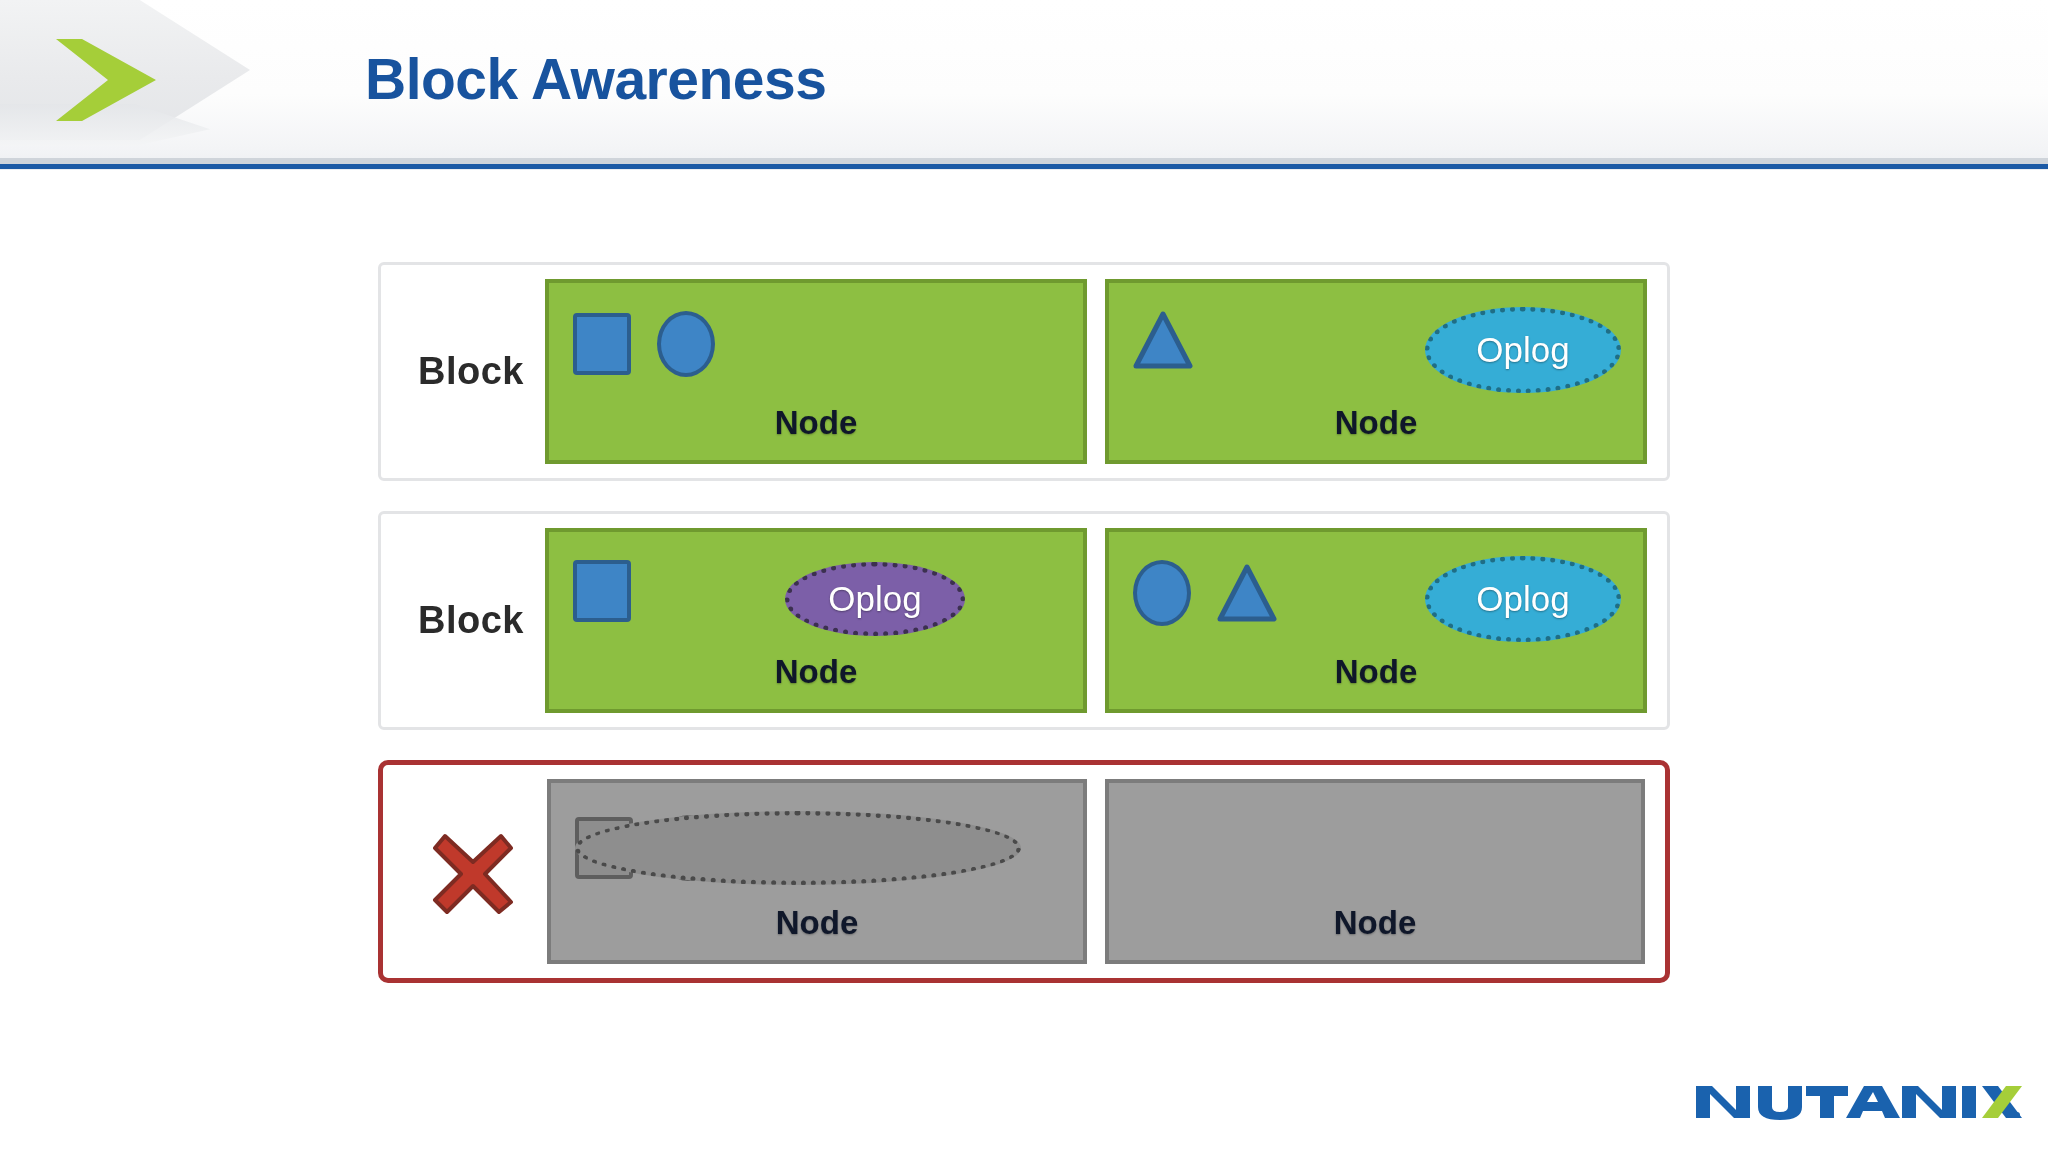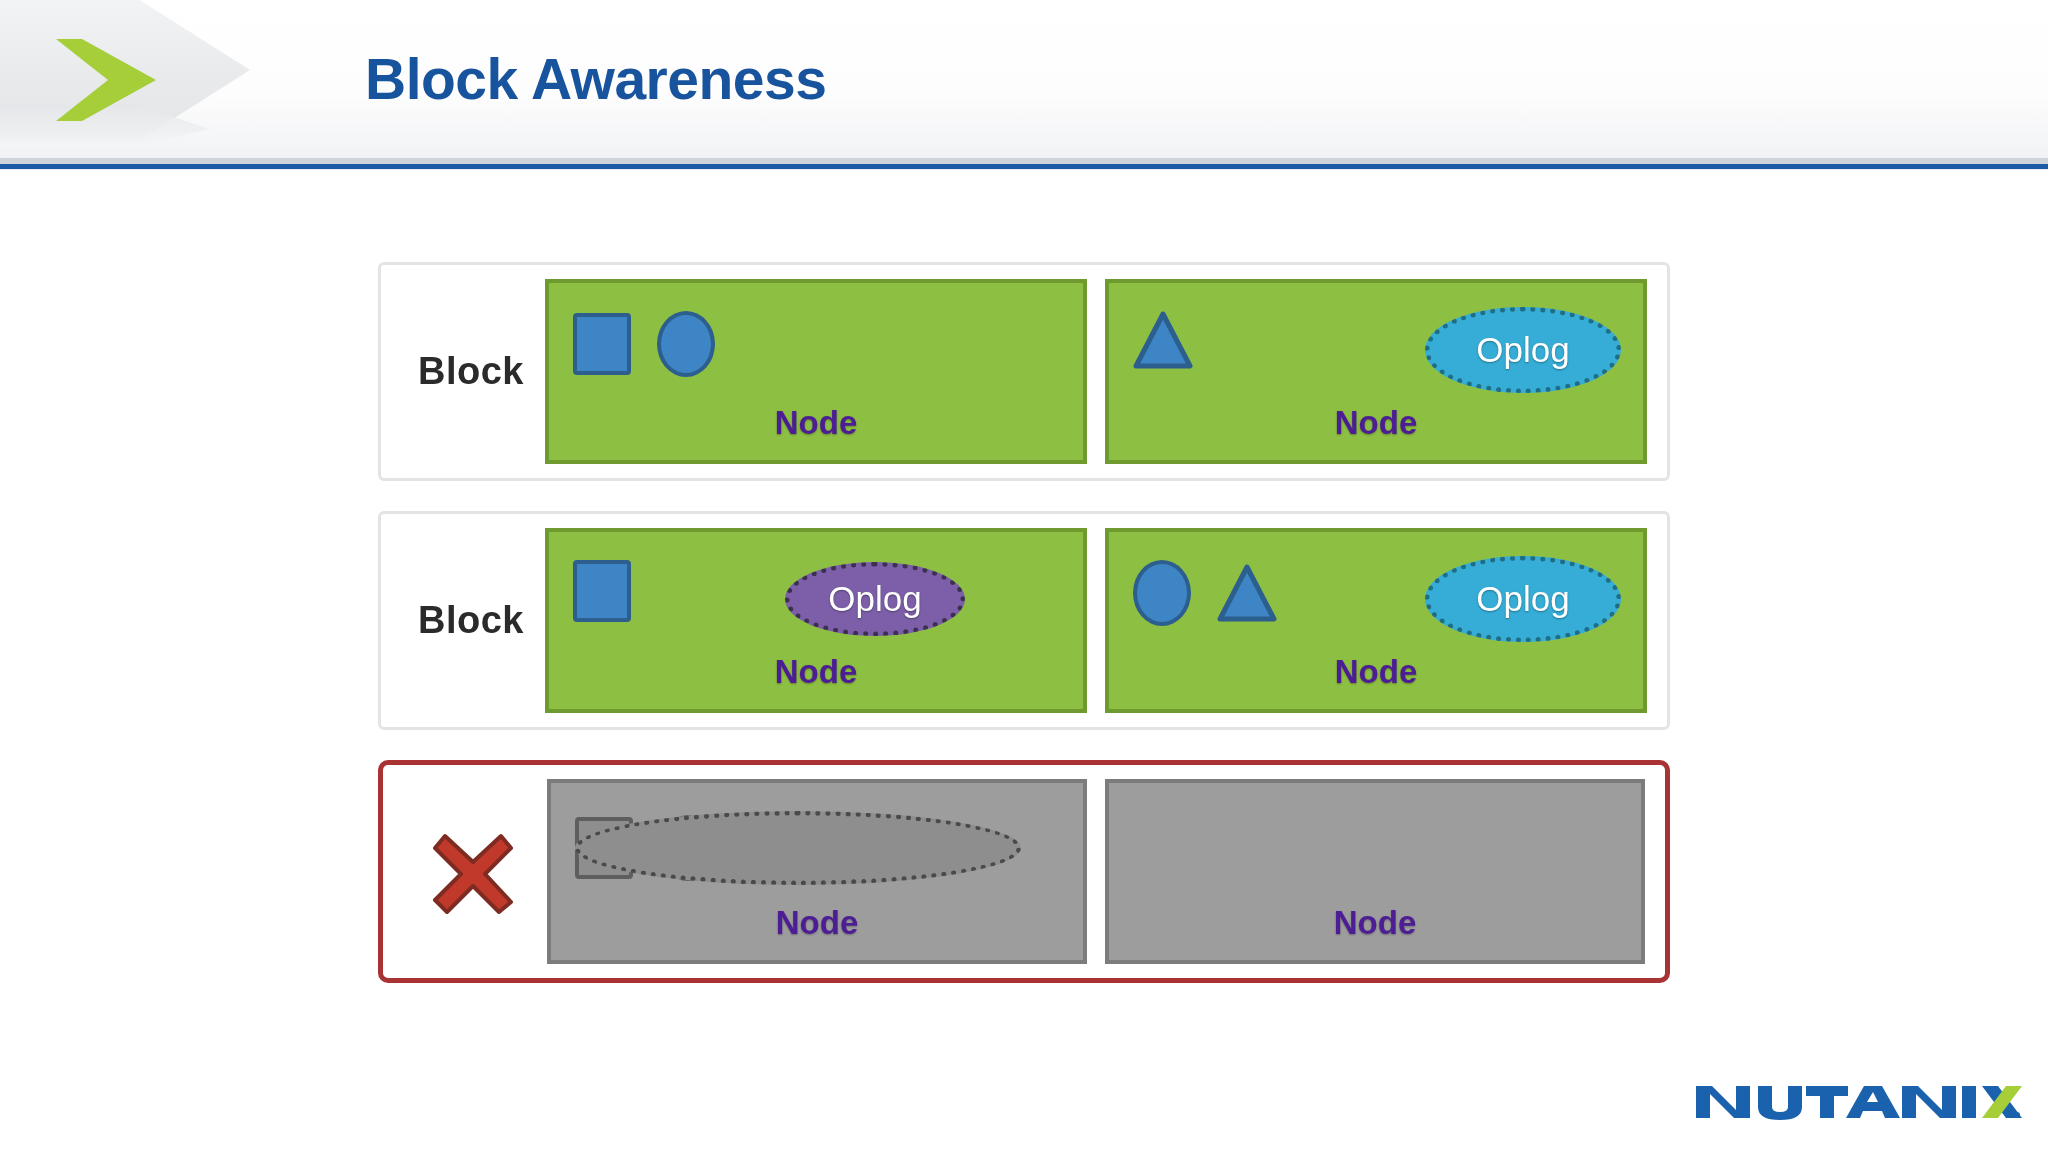--- a/index.html
+++ b/index.html
@@ -132,21 +132,21 @@
     border: 4px solid #7C7C7C;
   }
   .node-label {
     position: absolute;
     left: 0;
     right: 0;
     bottom: 18px;
     text-align: center;
     font-size: 33px;
     font-weight: bold;
-    color: #4c1d95;
+    color: #0f172a;
     text-shadow: 0 1px 2px rgba(0,0,0,.30);
   }
 
   .shapes {
     position: absolute;
     left: 24px;
     top: 28px;
     display: flex;
     align-items: center;
     gap: 26px;

